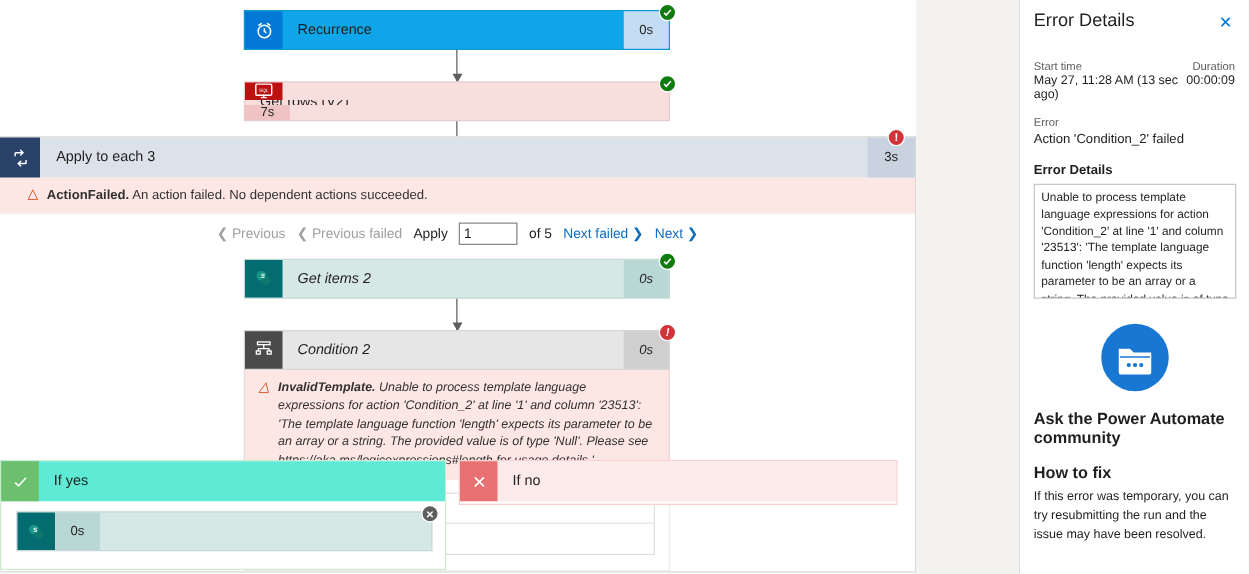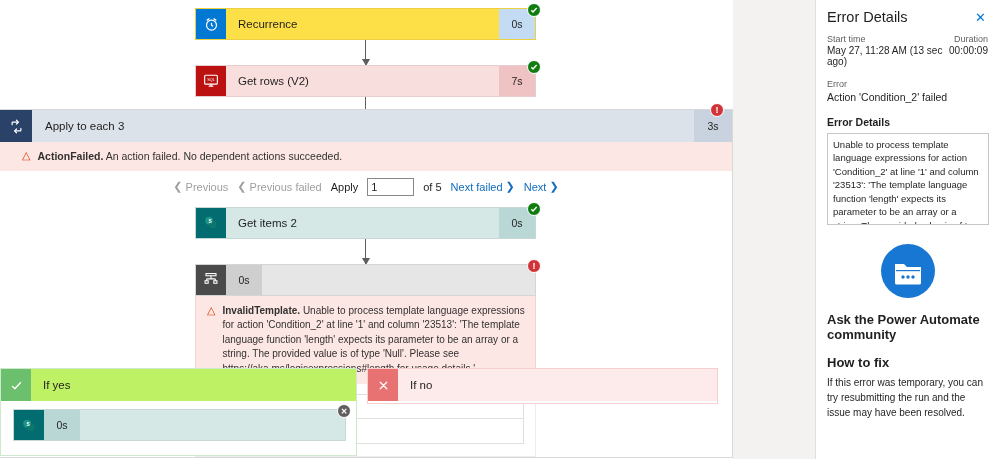--- a/index.html
+++ b/index.html
@@ -42,25 +42,25 @@
     color: #201f1e;
     overflow: hidden; white-space: nowrap; text-overflow: ellipsis;
   }
   .card .dur {
     width: 36px; min-width: 36px;
     display: flex; align-items: center; justify-content: center;
     font-size: 10.5px; color: #201f1e;
   }
 
   
-  .t-blue  { background:#fde047;justify-content:center; }
+  .t-blue  { background:#0ea5e9;justify-content:center; }
   .t-blue  .ic { background:#0078d4; }
   .t-blue  .dur{ background:#c4dcf3; }
 
-  .t-red   { background:#f9dede; }
+  .t-red   { background:#f9dede;flex-direction:column; }
   .t-red   .ic { background:#bb1111; }
   .t-red   .dur{ background:#efc3c3; }
 
   .t-teal  { background:#d5e8e6; }
   .t-teal  .ic { background:#036c70; }
   .t-teal  .dur{ background:#b9d8d5; }
 
   .t-gray  { background:#e6e6e6; }
   .t-gray  .ic { background:#4a4a4a; }
   .t-gray  .dur{ background:#cfcfcf; }
@@ -124,21 +124,21 @@
   .pager .dis { color:#a19f9d; display:flex; align-items:center; gap:3px; }
   .pager .lnk { color:#0f6cbd; cursor:pointer; display:flex; align-items:center; gap:3px; }
   .pager .lbl { color:#201f1e; }
   .pager input {
     width: 47px; height: 18px; border:1px solid #8a8886; font-size:11px;
     padding:0 3px; font-family:"Liberation Sans", sans-serif; color:#201f1e;
     background:#fff;
   }
 
   
-  .inner-stack { position: relative; margin: 8px 10px 0 195px; width: 341px; }
+  .inner-stack { position: relative; margin: 8px 10px 0 195px; width: 341px; font-style: italic; }
 
   
   .cond-err {
     background:#fde7e4; padding:8px 10px 8px 11px;
     display:flex; gap:7px; align-items:flex-start;
     border-left:1px solid rgba(0,0,0,.07); border-right:1px solid rgba(0,0,0,.07);
   }
   .cond-err .warn { color:#d83b01; font-size:11px; line-height:1; margin-top:1px; }
   .cond-err .txt { font-size:10px; line-height:1.45; color:#323130; }
   .cond-err .txt b { font-weight:bold; }
@@ -163,36 +163,36 @@
   
   .branches { position:absolute; left:0; top:368px; width:733px; display:flex; }
   .branch { position:relative; }
   .branch-yes { width:357px; height:88px; border:1px solid #cfe9cf; background:#fff; }
   .branch-no  { width:351px; height:36px; border:1px solid #f7cfcf; background:#fff; margin-left:10px; }
   .branch-head { display:flex; align-items:stretch; height:32px; }
   .branch-head .ic { width:30px; min-width:30px; display:flex; align-items:center;
     justify-content:center; }
   .branch-head .nm { flex:1; display:flex; align-items:center; padding-left:12px;
     font-size:11.5px; color:#201f1e; }
-  .yes-head { background:#bef264; }
+  .yes-head { background:#5eead4; }
   .yes-head .ic { background:#6cbf6c; color:#fff; }
   .no-head  { background:#fdeaea; }
   .no-head  .ic { background:#e87171; color:#fff; }
   .branch-inner { margin:8px 10px 0 12px; position:relative; }
 
   
   .panel {
     width: 184px; height:459px; background:#fff;
     border-left:1px solid #e1dfdd;
     padding: 9px 11px 0 11px; position:relative;
   }
   .panel-title-row { display:flex; align-items:flex-start; justify-content:space-between; }
   .panel-title { font-size:14.5px; color:#201f1e; font-weight:normal; }
   .close-x { color:#0078d4; font-size:13px; cursor:pointer; line-height:1; padding:2px; }
-  .meta-row { display:flex; justify-content:space-between; margin-top:8px; }
+  .meta-row { display:flex; justify-content:space-between; margin-top:22px; }
   .meta-lbl { font-size:9px; color:#605e5c; }
   .meta-val { font-size:10px; color:#201f1e; margin-top:1px; }
   .sec-lbl { font-size:9px; color:#605e5c; margin-top:12px; }
   .sec-val { font-size:10.5px; color:#201f1e; margin-top:2px; }
   .sec-head { font-size:10.5px; color:#201f1e; font-weight:bold; margin-top:13px; }
   .err-box {
     margin-top:5px; width:162px; height:92px;
     border:1px solid #c8c6c4; background:#fff; resize:none;
     font-family:"Liberation Sans", sans-serif; font-size:9.5px;
     line-height:1.42; color:#201f1e; padding:4px 5px; overflow:hidden;
@@ -317,20 +317,21 @@
 
         <div class="card t-gray">
           <div class="ic">
             <svg width="16" height="15" viewBox="0 0 24 24" fill="none" stroke="#fff" stroke-width="1.7">
               <rect x="4" y="2.5" width="16" height="3.5"></rect>
               <path d="M12 6v5M5 11h14M5 11v3M19 11v3"></path>
               <rect x="2.5" y="14" width="5" height="4"></rect>
               <rect x="16.5" y="14" width="5" height="4"></rect>
             </svg>
           </div>
+          <div class="nm">Condition 2</div>
           <div class="dur">0s</div>
           <div class="badge err">!</div>
         </div>
 
         <div class="cond-err">
           <span class="warn">△</span>
           <div class="txt">
             <b>InvalidTemplate.</b>
             <span>Unable to process template language expressions for action 'Condition_2' at line '1' and column '23513': 'The template language function 'length' expects its parameter to be an array or a string. The provided value is of type 'Null'. Please see https://aka.ms/logicexpressions#length for usage details.'.</span>
           </div>

